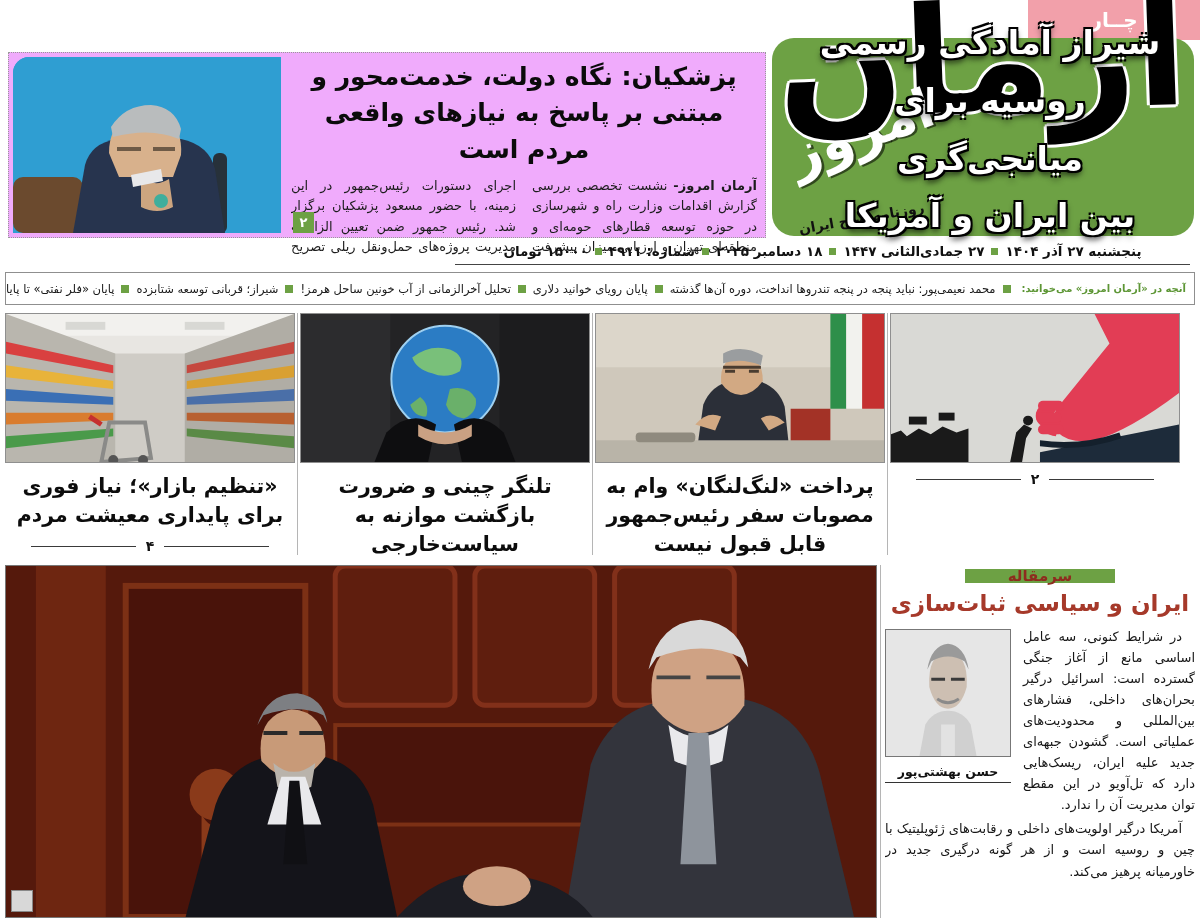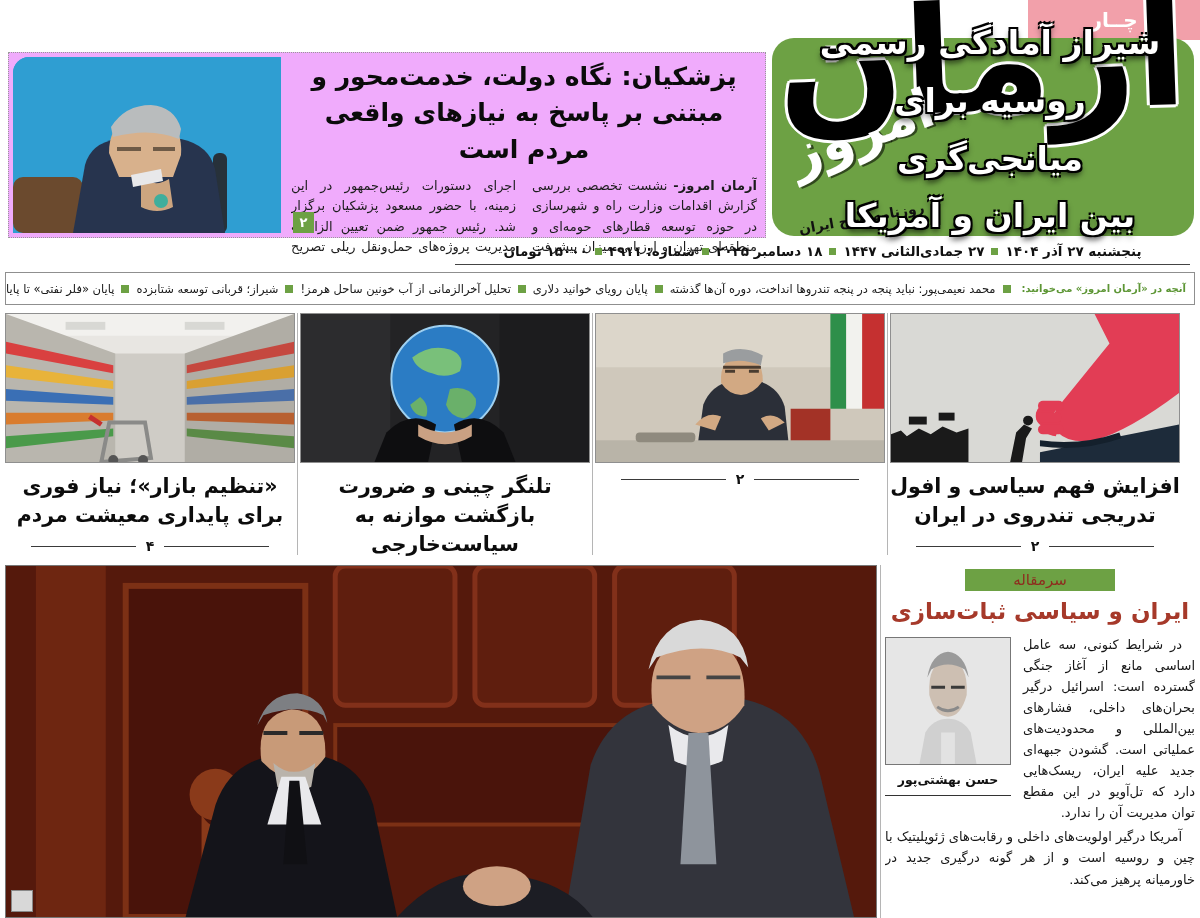--- a/index.html
+++ b/index.html
@@ -98,33 +98,33 @@
     text-shadow:2px 2px 0 #000,-2px 2px 0 #000,2px -2px 0 #000,-2px -2px 0 #000,0 4px 6px rgba(0,0,0,.85);
   }
   .credit-badge {
     position:absolute; left:6px; bottom:6px; width:22px; height:22px;
     background:#d8d8d8; border:1px solid #888; z-index:3;
   }
   .bottom-vsep { position:absolute; left:880px; top:565px; width:1px; height:353px; background:#b5b5b5; }
   
   .editorial { position:absolute; left:885px; top:565px; width:310px; height:353px; overflow:hidden; }
   .ed-label {
-    width:150px; height:22px; margin:4px auto 0; background:#6da144;
-    color:#8e2c1e; font-size:15px; font-weight:normal; display:flex; align-items:center; justify-content:center;
+    width:150px; height:14px; margin:4px auto 0; background:#6da144;
+    color:#8e2c1e; font-size:15px; font-weight:bold; display:flex; align-items:center; justify-content:center;
   }
   .ed-title {
     margin-top:7px; text-align:center; font-size:23px; font-weight:bold; color:#a6392a;
   }
   .ed-body { margin-top:10px; font-size:13px; line-height:1.62; text-align:justify; color:#161616; }
   .ed-author { float:left; width:126px; margin:3px 12px 6px 0; }
   .ed-author-photo { height:128px; border:1px solid #777; background:#e9e9e9; overflow:hidden; }
   .ed-author-photo svg { display:block; width:100%; height:100%; }
   .ed-author-name {
     margin-top:5px; text-align:center; font-size:12.5px; font-weight:bold; color:#111;
-    border-bottom:1.5px solid #333; padding-bottom:5px;
+    border-bottom:1.5px solid #333; 
   }
   .ed-body p { text-indent:13px; margin-bottom:3px; }
 </style>
 </head>
 <body>
 
 <div id="page">
 
   <div class="ribbon">
     <span>چــار</span>
@@ -189,21 +189,20 @@
         <rect x="146" y="100" width="26" height="10" rx="5" fill="#e23d55"></rect>
         <rect x="148" y="112" width="26" height="10" rx="5" fill="#e23d55"></rect>
         <path d="M120 150 L126 120 L134 112 L142 116 L136 126 L132 150 Z" fill="#1a1a1a"></path>
         <circle cx="138" cy="108" r="5" fill="#1a1a1a"></circle>
         <path d="M0 150 L0 122 L10 118 L16 124 L28 116 L40 122 L52 114 L66 120 L78 116 L78 150 Z" fill="#1a1a1a"></path>
         <rect x="18" y="104" width="18" height="8" fill="#1a1a1a"></rect>
         <rect x="48" y="100" width="16" height="8" fill="#1a1a1a"></rect>
         <path d="M150 128 Q190 134 230 120 L232 126 Q192 140 150 134 Z" fill="#14202c"></path>
       </svg>
     </div>
-    <div class="story-headline">افزایش فهم سیاسی و افول تدریجی تندروی در ایران</div>
     <div class="story-pageline">
       <span class="rule"></span>
       <span class="num">۲</span>
       <span class="rule"></span>
     </div>
   </div>
 
   <div class="story-box" style="left:595px;">
     <div class="story-photo">
       <svg viewBox="0 0 290 150" preserveAspectRatio="none">
@@ -216,20 +215,21 @@
         <path d="M100 150 L108 92 Q116 72 136 68 L164 68 Q184 74 190 94 L196 150 Z" fill="#2b2f38"></path>
         <path d="M126 70 Q124 44 146 42 Q168 42 168 68 Q158 82 146 82 Q134 82 126 70 Z" fill="#d2a983"></path>
         <path d="M128 54 L166 54 M130 58 L140 58 M154 58 L164 58" stroke="#4a3c30" stroke-width="3"></path>
         <path d="M128 40 Q146 30 168 42 L166 52 Q146 44 128 50 Z" fill="#9a9d9f"></path>
         <path d="M100 112 Q112 98 126 104 L120 118 Z" fill="#d2a983"></path>
         <path d="M190 110 Q178 98 166 106 L174 118 Z" fill="#d2a983"></path>
         <rect x="0" y="128" width="290" height="22" fill="#b9b4a8"></rect>
         <rect x="40" y="120" width="60" height="10" rx="4" fill="#8f8a7e"></rect>
       </svg>
     </div>
+    <div class="story-headline">پرداخت «لنگ‌لنگان» وام به مصوبات سفر رئیس‌جمهور قابل قبول نیست</div>
     <div class="story-pageline">
       <span class="rule"></span>
       <span class="num">۲</span>
       <span class="rule"></span>
     </div>
   </div>
 
   <div class="story-box" style="left:300px;">
     <div class="story-photo">
       <svg viewBox="0 0 290 150" preserveAspectRatio="none">

